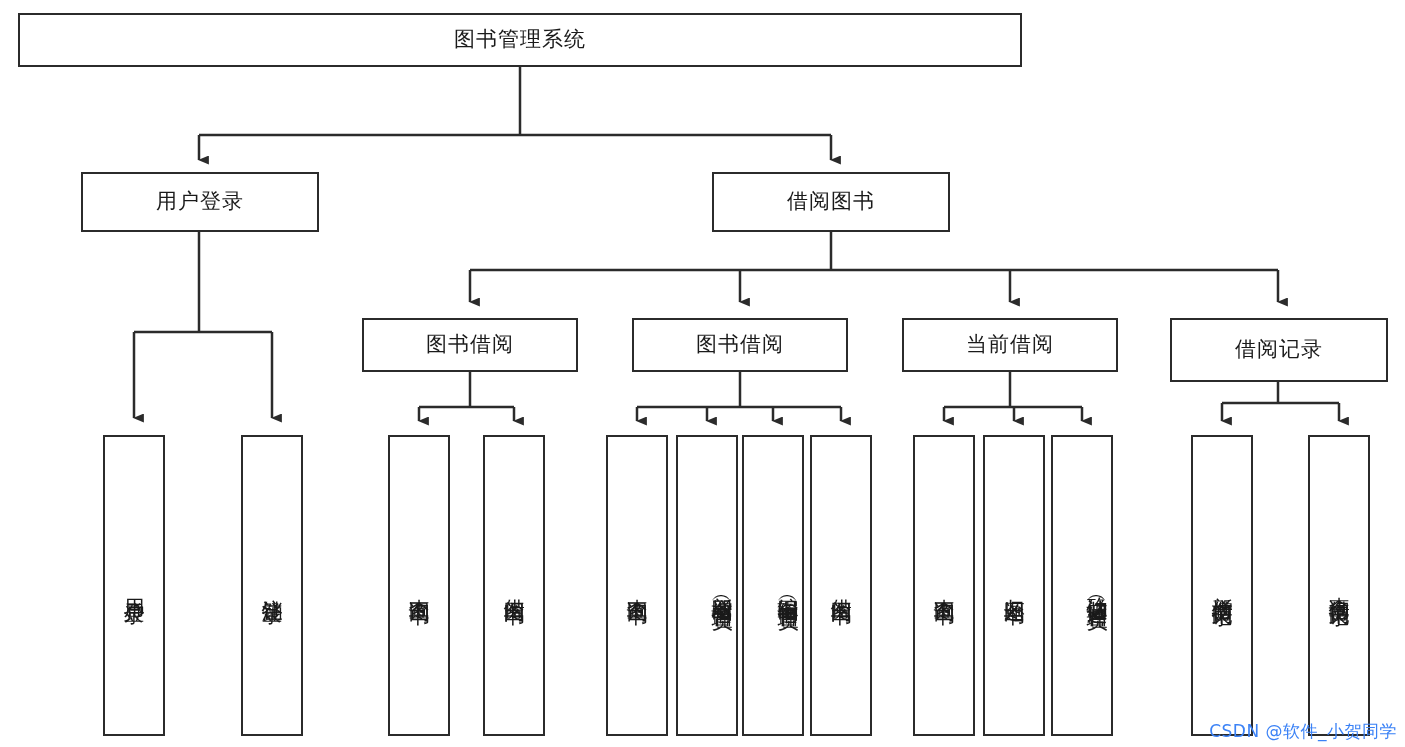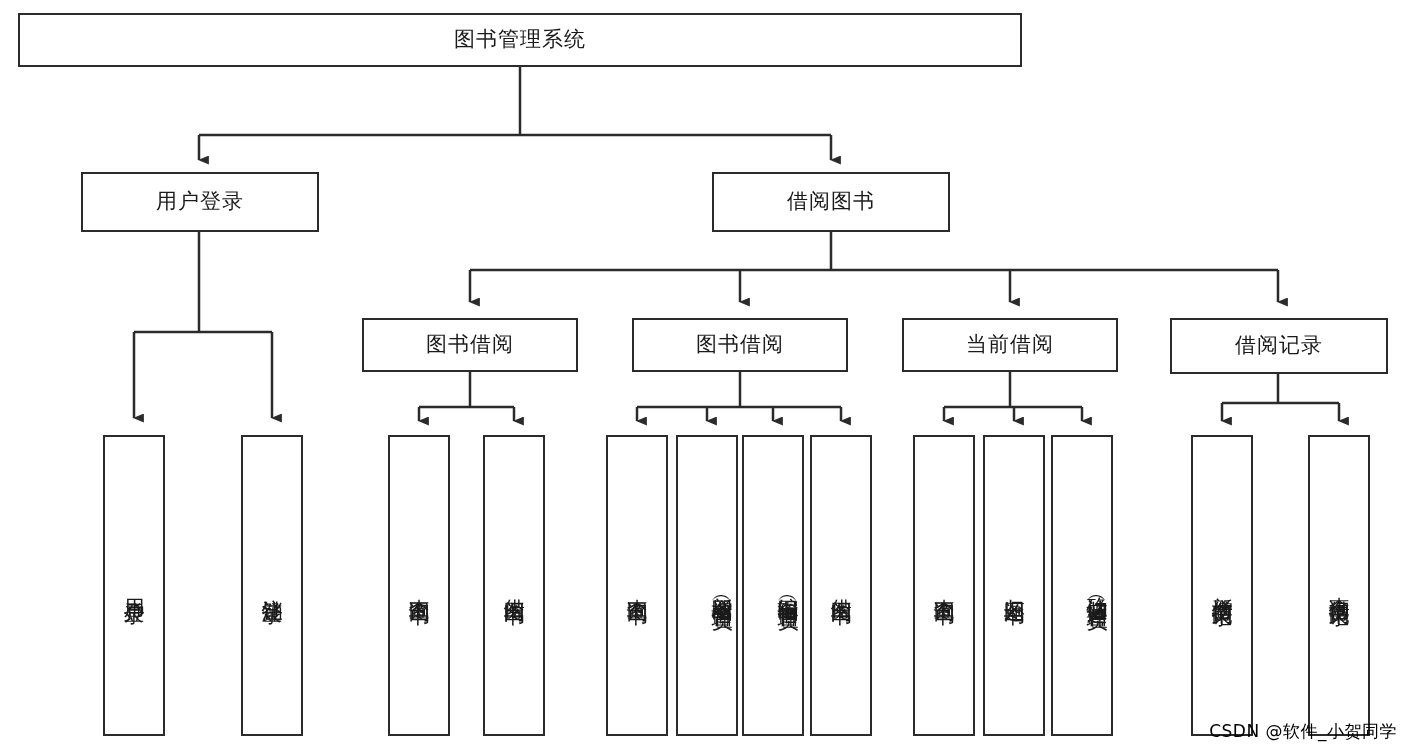--- a/index.html
+++ b/index.html
@@ -55,21 +55,21 @@
     padding-top: 0;
   }
   .label {
     display: block;
   }
   .watermark {
     position: absolute;
     right: 8px;
     bottom: 4px;
     font-size: 17px;
-    color: #000000;
+    color: #3b82f6;
     white-space: nowrap;
     z-index: 3;
     letter-spacing: 0.5px;
   }
 </style>
 </head>
 <body>
 
 <div id="canvas">
 
@@ -136,21 +136,21 @@
 
   <div class="node node-h" style="left:362px; top:318px; width:216px; height:54px;">
     <span class="label">图书借阅</span>
   </div>
   <div class="node node-h" style="left:902px; top:318px; width:216px; height:54px;">
     <span class="label">当前借阅</span>
   </div>
   <div class="node node-h" style="left:632px; top:318px; width:216px; height:54px;">
     <span class="label">图书借阅</span>
   </div>
-  <div class="node node-h" style="left:1170px; top:318px; width:218px; height:56px;">
+  <div class="node node-h" style="left:1170px; top:318px; width:218px; height:64px;">
     <span class="label">借阅记录</span>
   </div>
 
   <div class="node node-v centered" style="left:103px; top:435px; width:62px; height:301px;">
     <span class="label">用户登录</span>
   </div>
   <div class="node node-v centered" style="left:241px; top:435px; width:62px; height:301px;">
     <span class="label">注销登录</span>
   </div>
 

